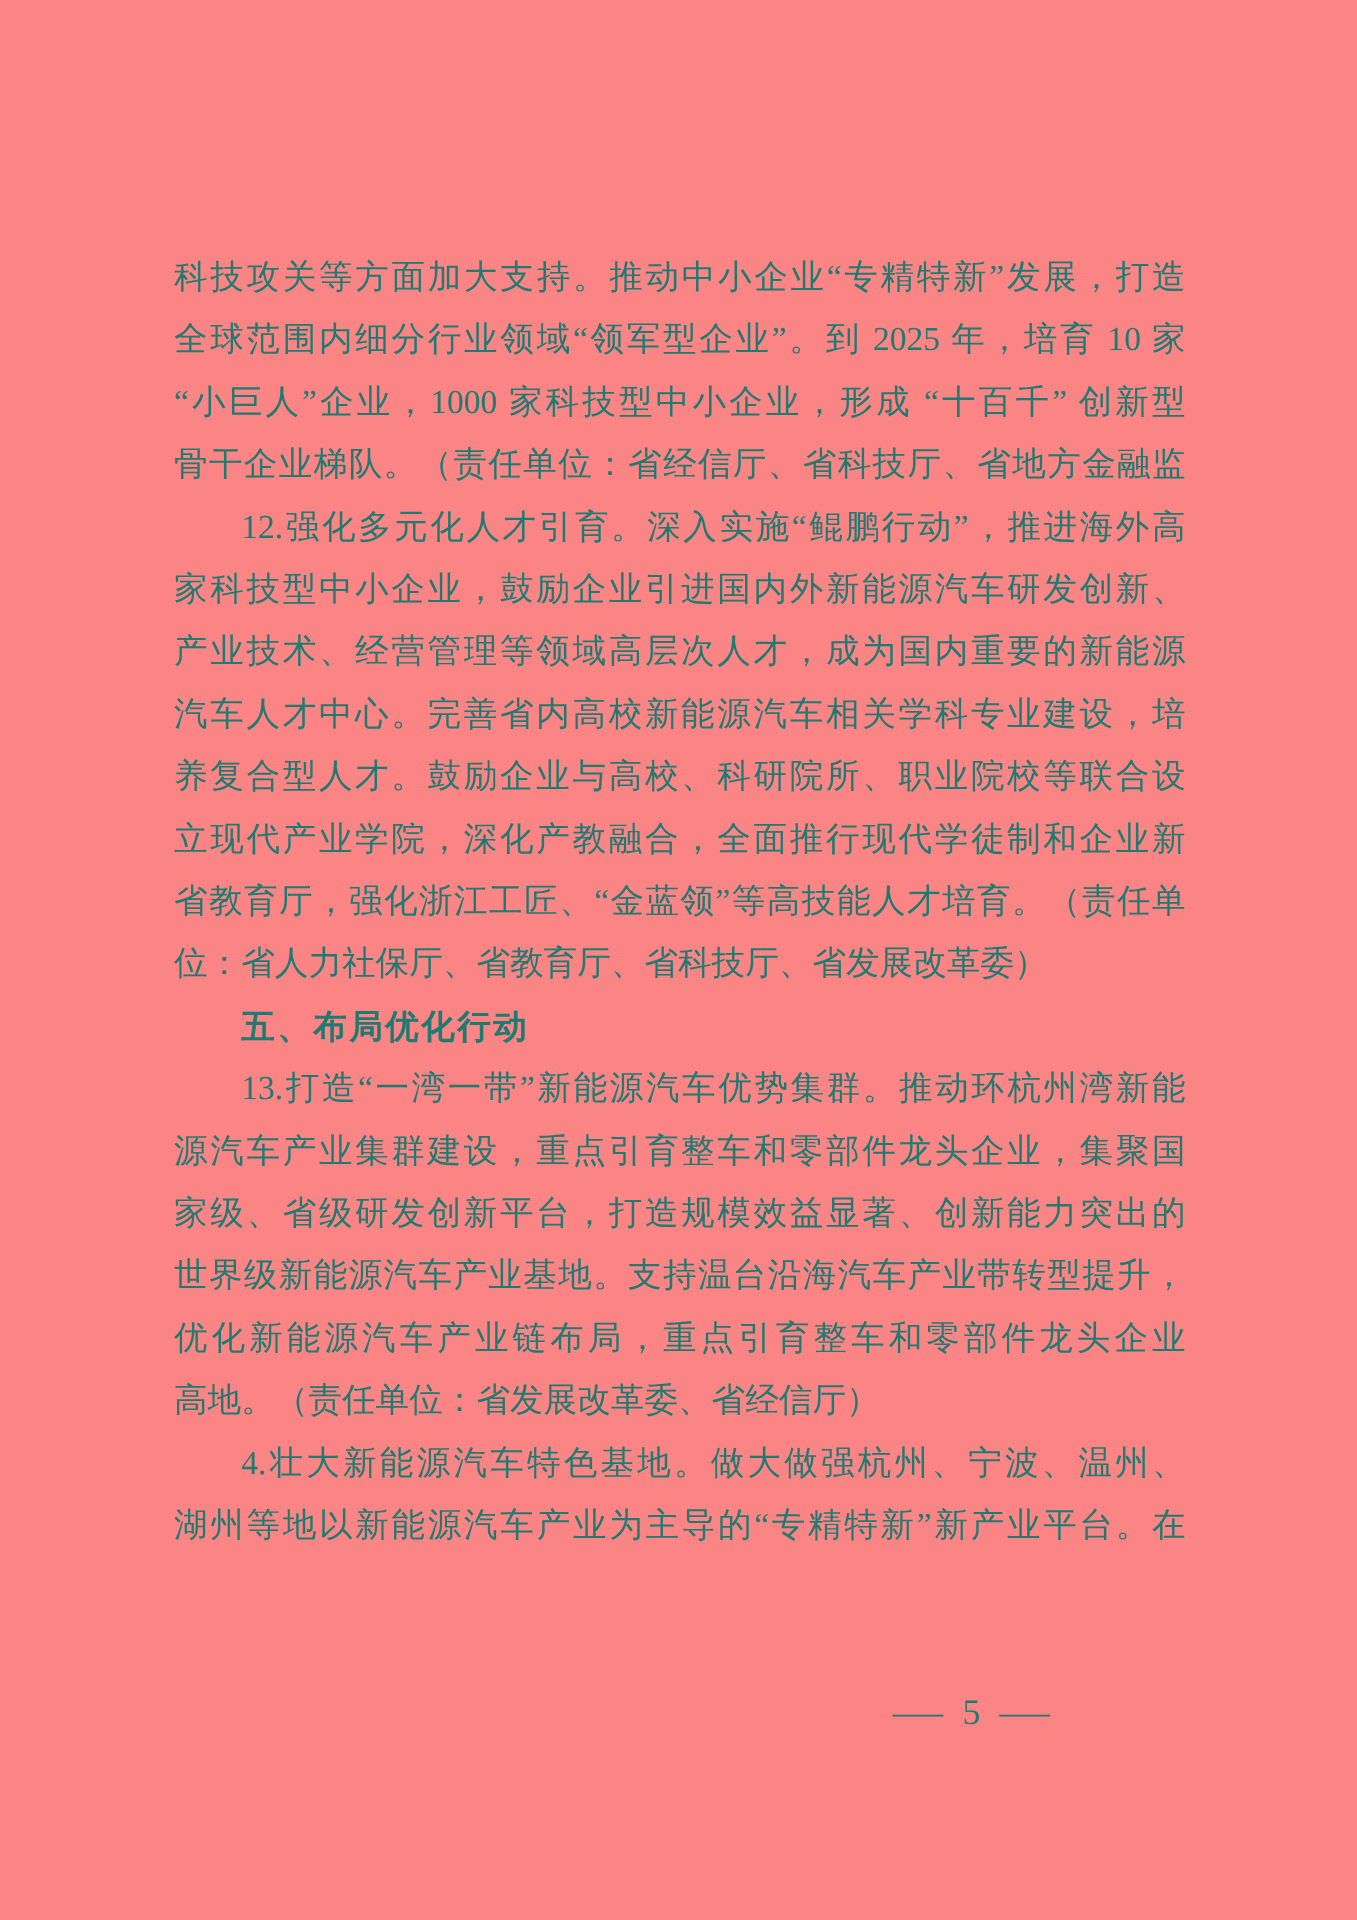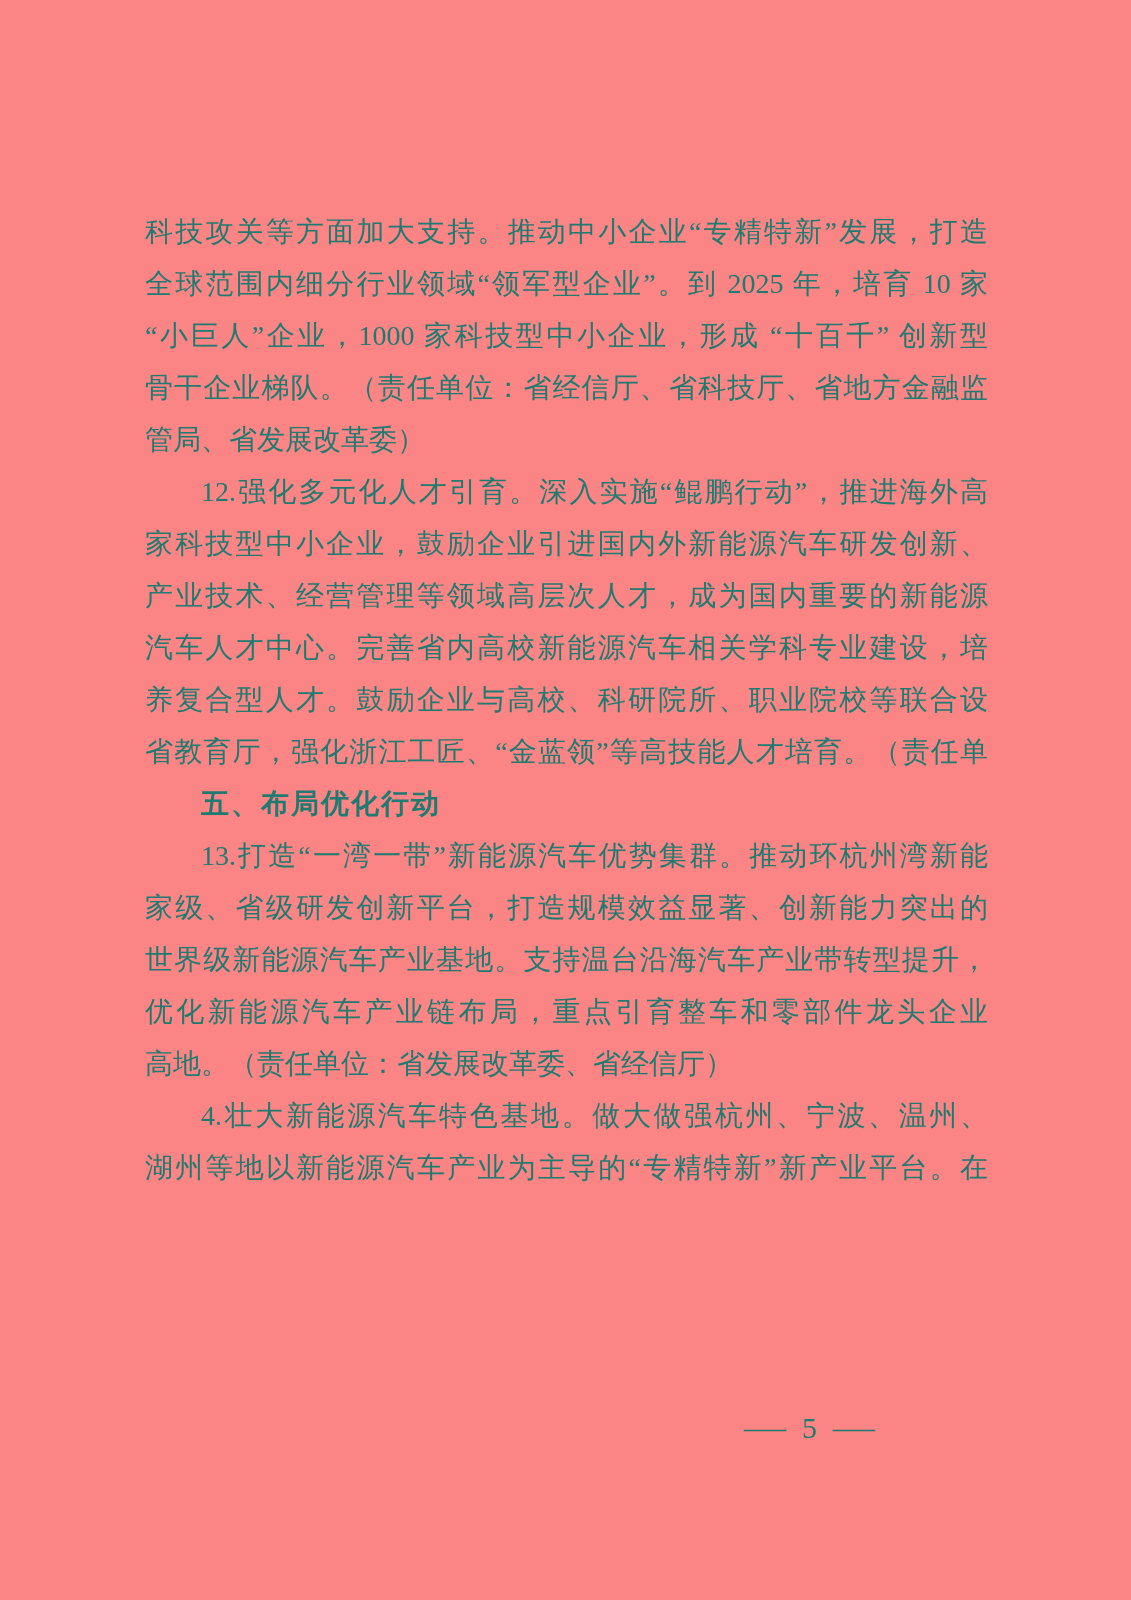--- a/index.html
+++ b/index.html
@@ -66,35 +66,37 @@
 </head>
 <body>
 
 <div class="page">
   <div class="text-block" id="document-body">
       <div class="paragraph">
         <div class="line">科技攻关等方面加大支持。推动中小企业“专精特新”发展，打造</div>
         <div class="line">全球范围内细分行业领域“领军型企业”。到 2025 年，培育 10 家</div>
         <div class="line">“小巨人”企业，1000 家科技型中小企业，形成 “十百千” 创新型</div>
         <div class="line">骨干企业梯队。（责任单位：省经信厅、省科技厅、省地方金融监</div>
-        <div class="line last">管局、省发展改革委）</div>
       </div>
       <div class="paragraph">
         <div class="line indent">12.强化多元化人才引育。深入实施“鲲鹏行动”，推进海外高</div>
         <div class="line">家科技型中小企业，鼓励企业引进国内外新能源汽车研发创新、</div>
         <div class="line">产业技术、经营管理等领域高层次人才，成为国内重要的新能源</div>
         <div class="line">汽车人才中心。完善省内高校新能源汽车相关学科专业建设，培</div>
         <div class="line">养复合型人才。鼓励企业与高校、科研院所、职业院校等联合设</div>
+        <div class="line">立现代产业学院，深化产教融合，全面推行现代学徒制和企业新</div>
         <div class="line">省教育厅，强化浙江工匠、“金蓝领”等高技能人才培育。（责任单</div>
+        <div class="line last">位：省人力社保厅、省教育厅、省科技厅、省发展改革委）</div>
       </div>
       <div class="paragraph heading">
         <div class="line indent last">五、布局优化行动</div>
       </div>
       <div class="paragraph">
         <div class="line indent">13.打造“一湾一带”新能源汽车优势集群。推动环杭州湾新能</div>
+        <div class="line">源汽车产业集群建设，重点引育整车和零部件龙头企业，集聚国</div>
         <div class="line">家级、省级研发创新平台，打造规模效益显著、创新能力突出的</div>
         <div class="line">世界级新能源汽车产业基地。支持温台沿海汽车产业带转型提升，</div>
         <div class="line">优化新能源汽车产业链布局，重点引育整车和零部件龙头企业</div>
         <div class="line last">高地。（责任单位：省发展改革委、省经信厅）</div>
       </div>
       <div class="paragraph">
         <div class="line indent">4.壮大新能源汽车特色基地。做大做强杭州、宁波、温州、</div>
         <div class="line">湖州等地以新能源汽车产业为主导的“专精特新”新产业平台。在</div>
       </div>
     </div>

